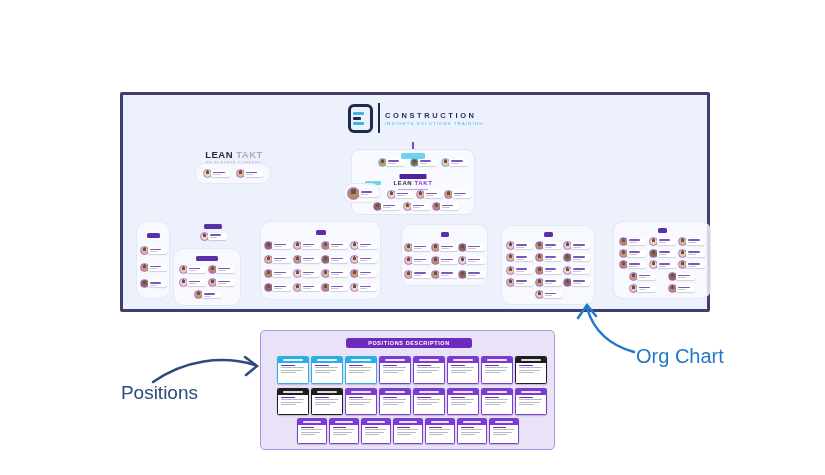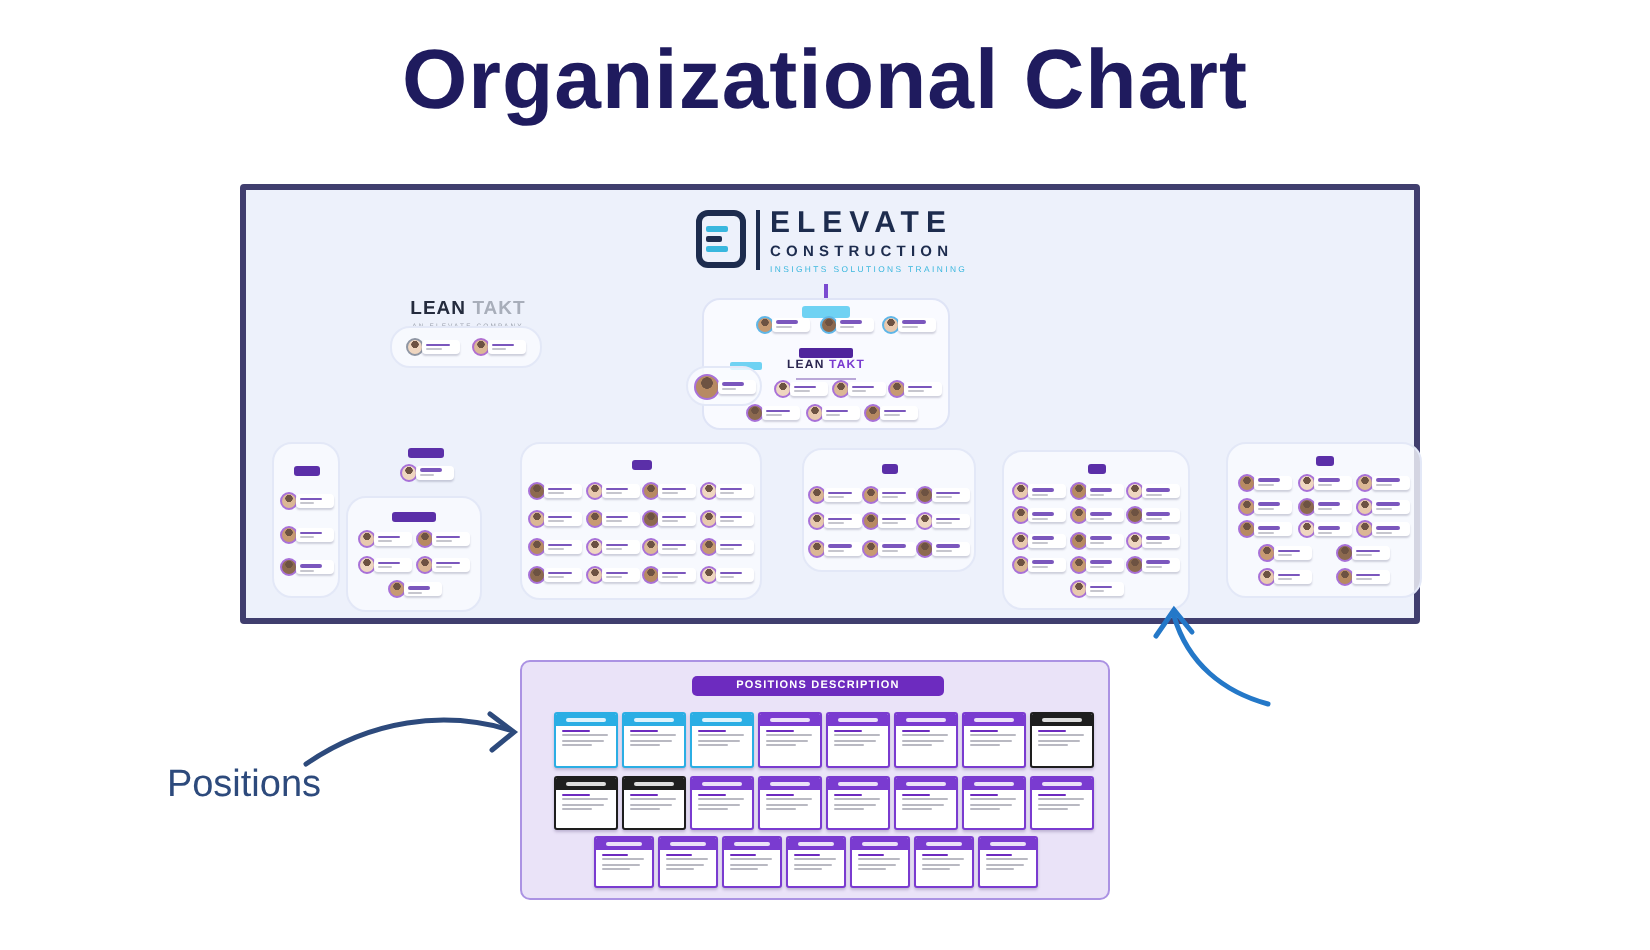--- a/index.html
+++ b/index.html
@@ -72,44 +72,42 @@
          box-shadow:0 1px 1.5px rgba(60,40,100,.25);box-sizing:border-box;}
   .phead{height:5.5px;display:flex;align-items:center;justify-content:center;}
   .phbar{width:65%;height:1.5px;background:rgba(255,255,255,.85);border-radius:1px;}
   .pbody{padding:2px 2.5px;display:flex;flex-direction:column;gap:1.5px;}
   .pbar{height:1px;background:#b9b9c2;border-radius:.5px;width:92%;}
   .pbar.lead{background:#6d2bbf;width:58%;height:1.4px;}
   .pbody .pbar:nth-child(3){width:85%;} .pbody .pbar:nth-child(4){width:62%;}
 
   
   .ann-org{position:absolute;left:636px;top:345px;font-size:20px;color:#2478c8;}
-  .ann-pos{position:absolute;left:46px;top:382px;width:152px;text-align:center;
+  .ann-pos{position:absolute;left:46px;top:382px;width:152px;text-align:right;
            font-size:19px;color:#2d4a7c;line-height:1.2;}
   .arrows{position:absolute;left:0;top:0;pointer-events:none;}
   .arr-org{fill:none;stroke:#2478c8;stroke-width:2.5;stroke-linecap:round;}
   .arr-pos{fill:none;stroke:#2d4a7c;stroke-width:2.5;stroke-linecap:round;}
 </style>
 </head>
 <body>
 
 <div class="page">
 
-  <div class="title">Organizational Chart</div>
 
   <div class="org-panel">
 
     <div class="elevate-logo">
       <div class="e-icon">
         <span class="ebar b1"></span>
         <span class="ebar b2"></span>
         <span class="ebar b3"></span>
       </div>
       <div class="e-div"></div>
       <div class="e-text">
-        <div class="e-name">ELEVATE</div>
         <div class="e-sub">CONSTRUCTION</div>
         <div class="e-tag">INSIGHTS SOLUTIONS TRAINING</div>
       </div>
     </div>
 
     <div class="lb-logo">
       <div class="lb-name">
         <span class="lb-lean">LEAN</span>
         <span class="lb-built">TAKT</span>
       </div>
@@ -980,20 +978,21 @@
           <div class="pbody">
             <div class="pbar lead"></div>
             <div class="pbar"></div>
             <div class="pbar"></div>
             <div class="pbar"></div>
           </div>
         </div>
       </div>
     </div>
 
+  <div class="ann-org">Org Chart</div>
   <div class="ann-pos">
     <div>Positions</div>
   </div>
 
   <svg class="arrows" width="825" height="475" viewBox="0 0 825 475">
     <path class="arr-org" d="M 634 352 C 612 346 594 332 587 308"></path>
     <path class="arr-org" d="M 578 318 L 587 305 L 596 316"></path>
     <path class="arr-pos" d="M 153 382 C 185 360 222 355 255 365"></path>
     <path class="arr-pos" d="M 245 357 L 257 366 L 246 375"></path>
   </svg>

